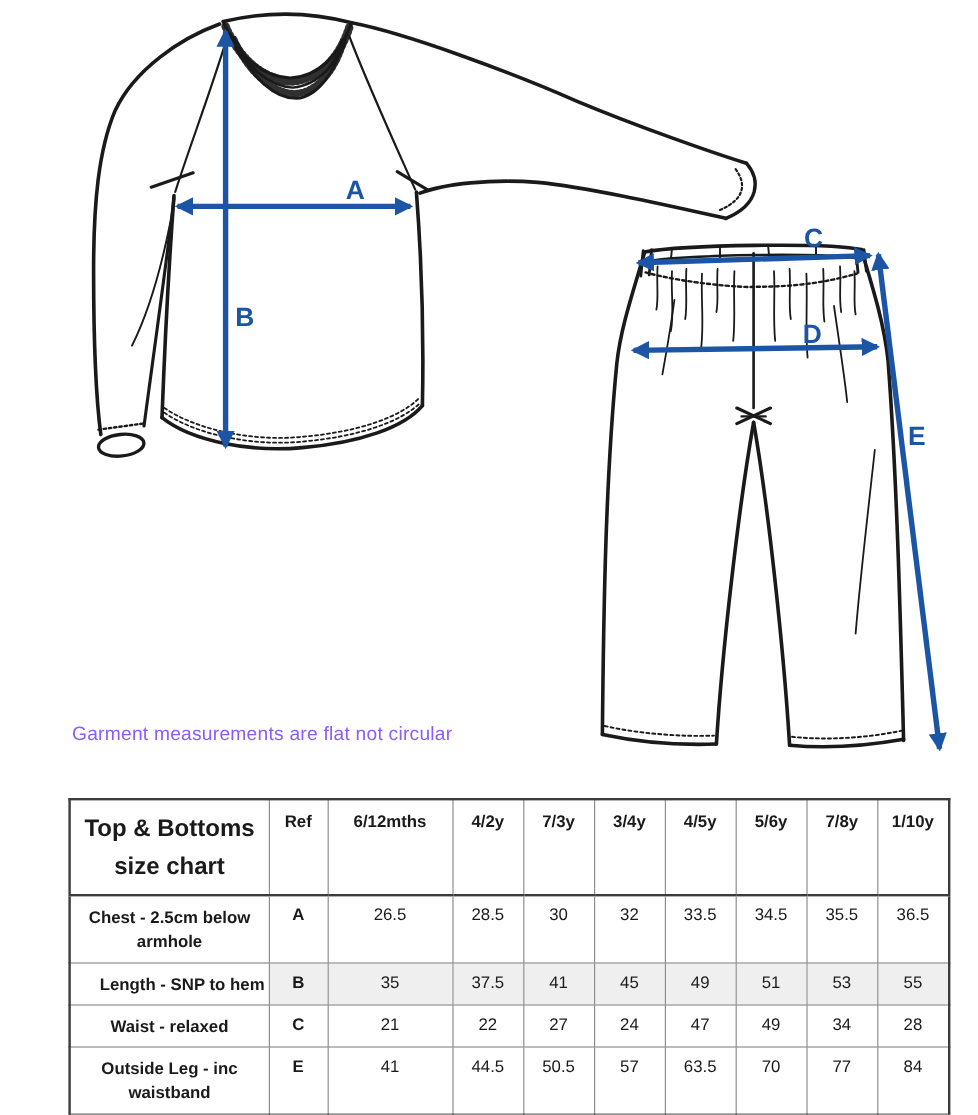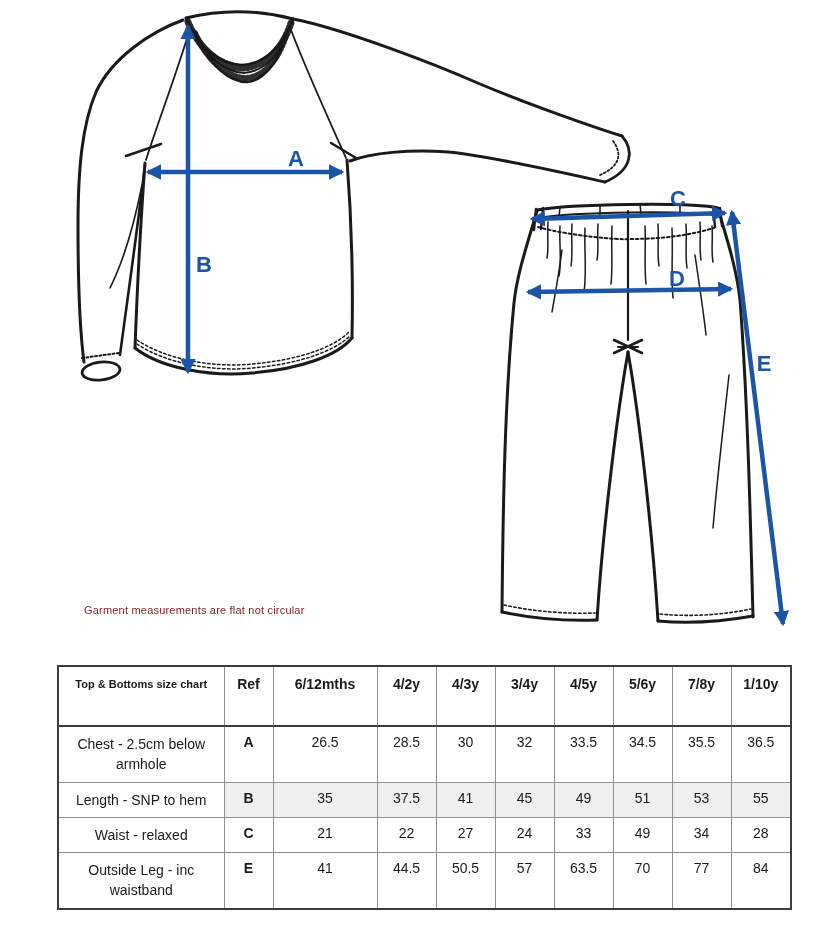--- a/index.html
+++ b/index.html
@@ -2,53 +2,52 @@
 <html><head>
 <meta charset="utf-8">
 <style>
   html,body{margin:0;padding:0;background:#ffffff;}
   .canvas{
     position:relative;width:815px;height:929px;background:#ffffff;overflow:hidden;
     font-family:"Liberation Sans","DejaVu Sans",sans-serif;color:#1a1a1a;
   }
   .illustration{position:absolute;left:0;top:0;}
   .note{
-    position:absolute;left:60px;top:604px;font-size:11px;color:#7f1d1d;
+    position:absolute;left:60px;top:604px;font-size:16px;color:#8b5cf6;
     letter-spacing:.2px;
-    margin-left:24px;
   }
   table.size-chart{
     position:absolute;left:57px;top:665px;width:733px;
     border-collapse:collapse;table-layout:fixed;
     border:2px solid #3c3c3c;
     font-size:14px;
   }
   table.size-chart th,table.size-chart td{
     border:1px solid #8f8f8f;
     vertical-align:top;
     padding:7px 3px;
     text-align:center;
     background:#ffffff;
     overflow:hidden;
   }
   table.size-chart thead th{
     font-weight:bold;height:42px;padding-top:9px;
     border-bottom:2px solid #3c3c3c;
   }
   th.title-cell{
-    text-align:left;font-size:11px;line-height:1.55;padding-left:8px;
+    text-align:left;font-size:20px;line-height:1.55;padding-left:8px;
     border-right:2px solid #3c3c3c;
   }
   td.label-cell{
-    text-align:left;font-weight:normal;padding-left:8px;line-height:1.45;
+    text-align:left;font-weight:bold;padding-left:8px;line-height:1.45;
     border-right:2px solid #3c3c3c;
   }
   td.ref-cell{font-weight:bold;}
   tr.striped td{background:#efefef;}
-  tr.striped td.label-cell{background:#ffffff;}
+  tr.striped td.label-cell{background:#ffffff;text-align:right;}
   .measure-label{
     font-family:"Liberation Sans","DejaVu Sans",sans-serif;
     font-weight:bold;font-size:22px;fill:#1c55a6;
   }
 </style>
 </head>
 <body>
 
 <div class="canvas">
 
@@ -181,21 +180,21 @@
         <col style="width:59px">
         <col style="width:60px">
     </colgroup>
     <thead>
       <tr id="size-headers-row">
         <th class="title-cell">Top &amp; Bottoms size chart</th>
         <th>Ref</th>
 
       <th>6/12mths</th>
           <th>4/2y</th>
-          <th>4/3y</th>
+          <th>7/3y</th>
           <th>3/4y</th>
           <th>4/5y</th>
           <th>5/6y</th>
           <th>7/8y</th>
           <th>1/10y</th>
         </tr>
     </thead>
     <tbody id="table-body">
         <tr>
           <td class="label-cell">Chest - 2.5cm below armhole</td>
@@ -221,21 +220,21 @@
           <td class="value-cell">53</td>
           <td class="value-cell">55</td>
         </tr>
         <tr>
           <td class="label-cell">Waist - relaxed</td>
           <td class="ref-cell">C</td>
           <td class="value-cell">21</td>
           <td class="value-cell">22</td>
           <td class="value-cell">27</td>
           <td class="value-cell">24</td>
-          <td class="value-cell">33</td>
+          <td class="value-cell">47</td>
           <td class="value-cell">49</td>
           <td class="value-cell">34</td>
           <td class="value-cell">28</td>
         </tr>
         <tr>
           <td class="label-cell">Outside Leg - inc waistband</td>
           <td class="ref-cell">E</td>
           <td class="value-cell">41</td>
           <td class="value-cell">44.5</td>
           <td class="value-cell">50.5</td>

